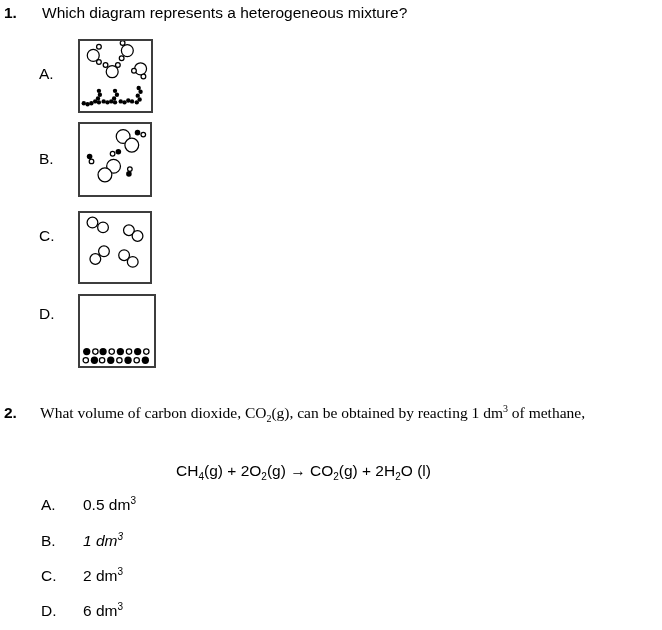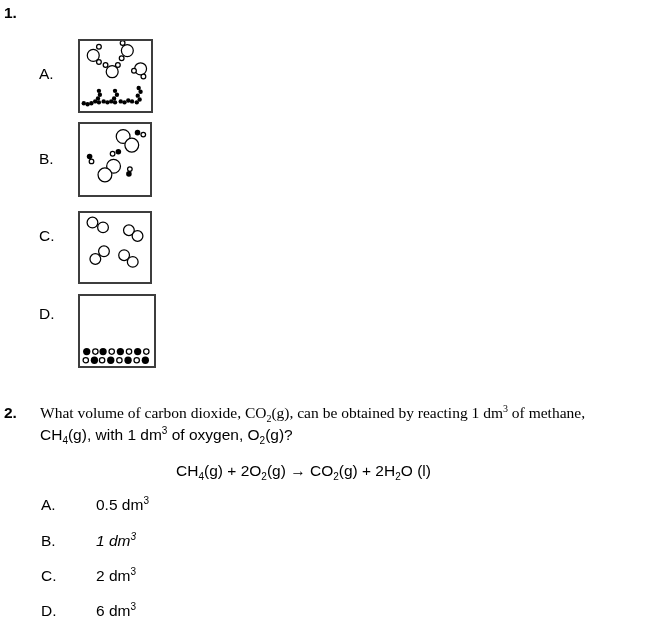--- a/index.html
+++ b/index.html
@@ -6,36 +6,37 @@
   #page{
     position:relative;width:662px;height:630px;background:#ffffff;
     font-family:"Liberation Sans","DejaVu Sans",sans-serif;
     font-size:15.5px;line-height:20px;color:#000;
   }
   .qnum{position:absolute;left:4px;font-weight:bold;}
   .qtext{position:absolute;left:42px;}
   .q2text{position:absolute;left:40px;width:610px;}
   .optlabel{position:absolute;left:39px;}
   .q2optlabel{position:absolute;left:41px;}
-  .q2optvalue{position:absolute;left:96px;}
+  .q2optvalue{position:absolute;left:83px;}
   .equation{position:absolute;left:0;width:607px;text-align:center;}
   .diagbox{
     position:absolute;left:78px;box-sizing:border-box;
     border:2px solid #3d3d3d;background:#fff;
   }
   .diagbox svg{display:block;width:100%;height:100%;}
   sub{font-size:10px;line-height:0;}
   sup{font-size:10px;line-height:0;}
 </style>
 </head>
 <body>
 
 <div id="page">
 
   <div class="qnum" style="top:3px;">1.</div>
+  <div class="qtext" style="top:3px;">Which diagram represents a heterogeneous mixture?</div>
 
   <div class="optlabel" style="top:64px;">A.</div>
   <div class="diagbox" style="top:39px;width:75px;height:74px;">
     <svg preserveAspectRatio="none" viewBox="0 0 75 73">
         <circle cx="14" cy="15" r="6.3" fill="#fff" stroke="#000" stroke-width="1.3"></circle>
         <circle cx="20" cy="6" r="2.5" fill="#fff" stroke="#000" stroke-width="1.3"></circle>
         <circle cx="20" cy="22" r="2.5" fill="#fff" stroke="#000" stroke-width="1.3"></circle>
         <circle cx="50" cy="10" r="6.3" fill="#fff" stroke="#000" stroke-width="1.3"></circle>
         <circle cx="45" cy="2" r="2.5" fill="#fff" stroke="#000" stroke-width="1.3"></circle>
         <circle cx="44" cy="18" r="2.5" fill="#fff" stroke="#000" stroke-width="1.3"></circle>
@@ -121,21 +122,20 @@
         <circle cx="32" cy="67" r="3.8" fill="#000"></circle>
         <circle cx="41" cy="67" r="2.8" fill="#fff" stroke="#000" stroke-width="1.3"></circle>
         <circle cx="50" cy="67" r="3.8" fill="#000"></circle>
         <circle cx="59" cy="67" r="2.8" fill="#fff" stroke="#000" stroke-width="1.3"></circle>
         <circle cx="68" cy="67" r="3.8" fill="#000"></circle>
       </svg>
   </div>
 
   <div class="qnum" style="top:403px;">2.</div>
   <div class="q2text" style="top:403px;font-family:Liberation Serif, serif;">What volume of carbon dioxide, CO<sub>2</sub>(g), can be obtained by reacting 1 dm<sup>3</sup> of methane,</div>
-  <div class="q2text" style="top:425px;">CH<sub>4</sub>(g), with 1 dm<sup>3</sup> of oxygen, O<sub>2</sub>(g)?</div>
 
   <div class="equation" style="top:461px;">CH<sub>4</sub>(g) + 2O<sub>2</sub>(g) → CO<sub>2</sub>(g) + 2H<sub>2</sub>O (l)</div>
 
   <div class="q2optlabel" style="top:495px;">A.</div>
   <div class="q2optvalue" style="top:495px;">0.5 dm<sup>3</sup></div>
 
   <div class="q2optlabel" style="top:531px;">B.</div>
   <div class="q2optvalue" style="top:531px;font-style:italic;">1 dm<sup>3</sup></div>
 
   <div class="q2optlabel" style="top:566px;">C.</div>

